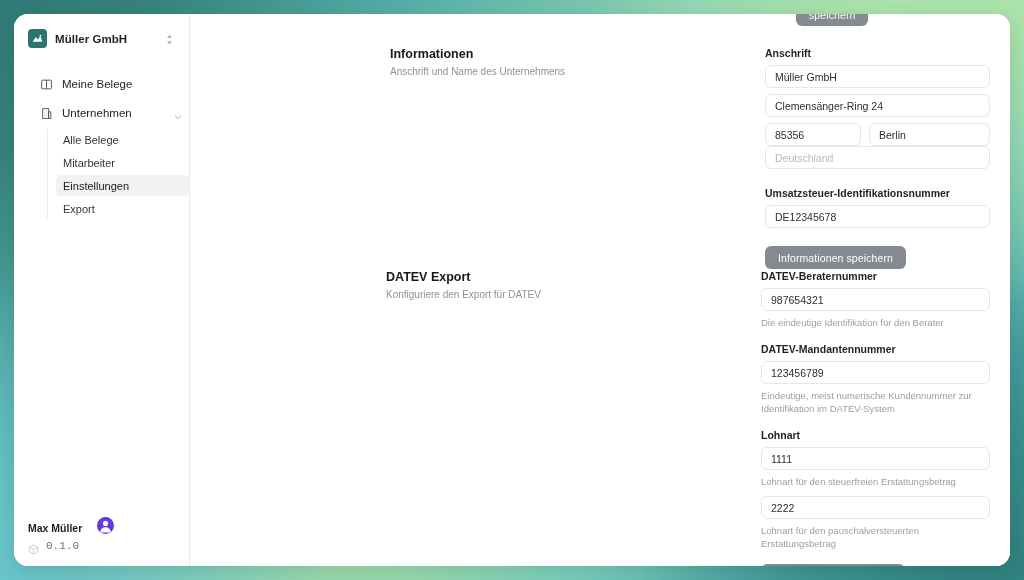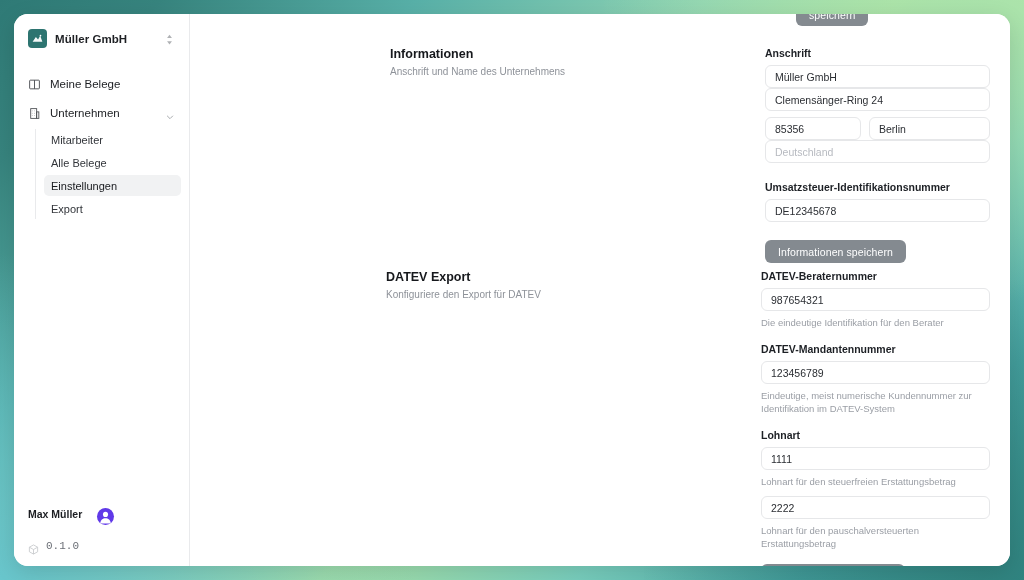--- a/index.html
+++ b/index.html
@@ -80,21 +80,22 @@
     font-weight: 700;
     color: #1e2024;
     letter-spacing: 0.05px;
     flex: 1;
     white-space: nowrap;
   }
   .chev-updown { width: 11px; height: 13px; flex: 0 0 11px; opacity: .55; }
 
   .nav {
     margin-top: 18px;
-    padding: 0 8px;
+    padding: 0 0;
+    margin-left: 20px;
   }
   .nav-item {
     display: flex;
     align-items: center;
     gap: 9px;
     height: 25px;
     padding: 0 6px;
     border-radius: 6px;
     cursor: pointer;
     margin-bottom: 4px;
@@ -130,21 +131,21 @@
   .sub-item.active {
     background: #f1f2f3;
     color: #17191d;
     font-weight: 500;
   }
 
   .sidebar-spacer { flex: 1; }
 
   .user-row {
     display: flex;
-    align-items: flex-start;
+    align-items: flex-end;
     gap: 15px;
     padding: 0 14px;
     height: 26px;
     cursor: pointer;
   }
   .user-name {
     font-size: 10.5px;
     font-weight: 700;
     color: #1c1e22;
     white-space: nowrap;
@@ -223,21 +224,21 @@
     border-radius: 6px;
     background: #fff;
     font-size: 10.5px;
     color: #2b2e33;
     padding: 0 9px;
     font-family: "Liberation Sans", sans-serif;
     outline: none;
     display: block;
   }
   .input::placeholder { color: #b7bac0; }
-  .input + .input { }
+  .input + .input { margin-top: 6px; }
   .input-row {
     display: flex;
     gap: 8px;
     margin-top: 6px;
   }
   .input-row .input { margin-top: 0; }
   .input-zip { flex: 0 0 96px; width: 96px; }
   .input-city { flex: 1; }
 
   .help-text {
@@ -325,22 +326,22 @@
         </span>
         <span class="label">Unternehmen</span>
         <span class="chev">
           <svg width="10" height="10" viewBox="0 0 24 24" fill="none" stroke="#6e7278" stroke-width="2.4" aria-hidden="true">
             <path d="M5 9 L12 16 L19 9"></path>
           </svg>
         </span>
       </div>
 
       <div class="sub-nav">
+        <div class="sub-item">Alle Belege</div>
         <div class="sub-item">Mitarbeiter</div>
-        <div class="sub-item">Alle Belege</div>
         <div class="sub-item active">Einstellungen</div>
         <div class="sub-item">Export</div>
       </div>
 
     </nav>
 
     <div class="sidebar-spacer"></div>
 
     <div class="user-row">
       <span class="user-name">Max Müller</span>

